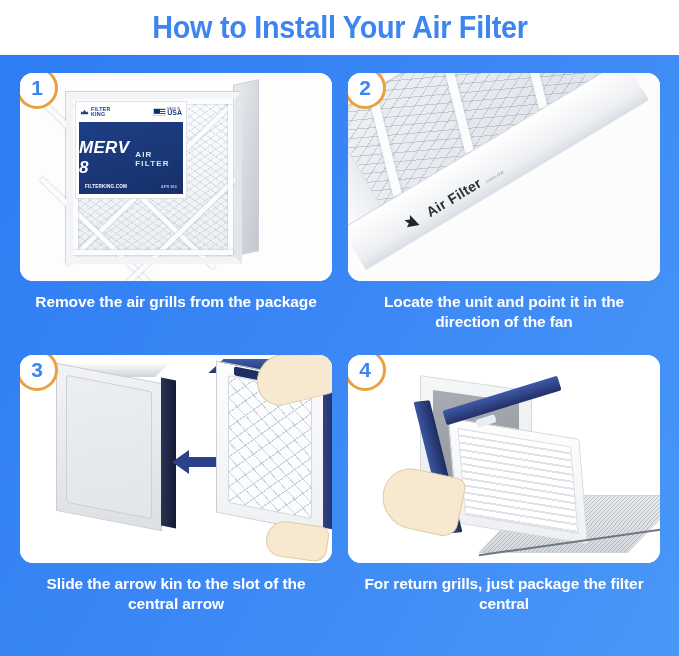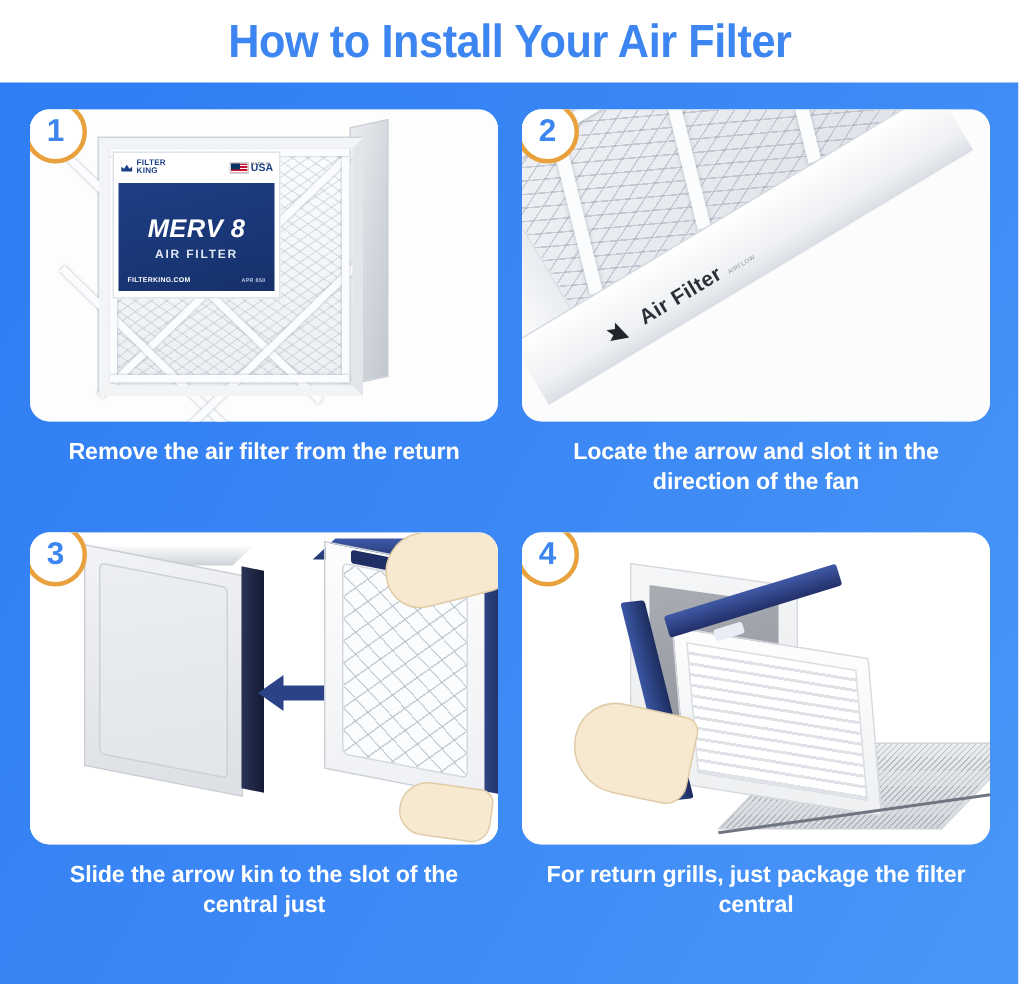--- a/index.html
+++ b/index.html
@@ -152,24 +152,23 @@
     content:""; position:absolute; left:0; top:0; width:6px; height:4px;
     background:#0a3161;
   }
   .usa-txt { display:flex; flex-direction:column; line-height:.9; }
   .usa-txt .m { font-size: 2.8px; color:#2b3a4d; letter-spacing:.2px; }
   .usa-txt .u { font-size: 7px; color:#1c3f86; font-weight:bold; }
   .p1-lab-main {
     margin: 0 3px 3px;
     height: 72px;
     background: linear-gradient(165deg,#1e3f86,#16306a);
-    display: flex; flex-direction: column;
+    display: flex; flex-direction: row;
     align-items: center; justify-content: center;
     position: relative;
-    text-align: center;
   }
   .merv { color:#fff; font-size: 17px; font-weight: bold; font-style: italic; letter-spacing:.3px; }
   .airf { color:#dfe6f4; font-size: 8px; font-weight: bold; letter-spacing: 1.2px; margin-top: 2px; }
   .p1-lab-foot {
     position: absolute; left: 6px; right: 6px; bottom: 5px;
     display: flex; align-items: center; justify-content: space-between;
   }
   .p1-lab-foot .site { color:#ffffff; font-size: 4.6px; font-weight: bold; letter-spacing:.2px; }
   .p1-lab-foot .apr  { color:#b9c6e2; font-size: 3.6px; font-weight: bold; letter-spacing:.2px; }
 
@@ -428,21 +427,21 @@
               </div>
             </div>
           </div>
         </div>
       </div>
 
       <div class="badge">1</div>
     </div>
 
     <div class="caption">
-      <span>Remove the air filter from the return</span>
+      <span>Remove the air grills from the package</span>
     </div>
   </div>
 
   <div class="step step-2">
     <div class="card">
 
       <div class="p2-stage">
         <div class="p2-body">
           <div class="p2-mesh"></div>
           <div class="p2-strut" style="left:92px;top:0;width:9px;height:212px;transform:rotate(17deg);"></div>
@@ -461,21 +460,21 @@
               </span>
             </div>
           </div>
         </div>
       </div>
 
       <div class="badge">2</div>
     </div>
 
     <div class="caption">
-      <span>Locate the arrow and slot it in the</span>
+      <span>Locate the unit and point it in the</span>
       <span>direction of the fan</span>
     </div>
   </div>
 
   <div class="step step-3">
     <div class="card">
 
       <div class="p3-stage">
         <div class="p3-unit-top"></div>
         <div class="p3-unit">
@@ -495,21 +494,21 @@
         <div class="p3-tab"></div>
         <div class="p3-hand-a"></div>
         <div class="p3-hand-b"></div>
       </div>
 
       <div class="badge">3</div>
     </div>
 
     <div class="caption">
       <span>Slide the arrow kin to the slot of the</span>
-      <span>central just</span>
+      <span>central arrow</span>
     </div>
   </div>
 
   <div class="step step-4">
     <div class="card">
 
       <div class="p4-stage">
         <div class="p4-wall">
           <div class="p4-cavity"></div>
         </div>

